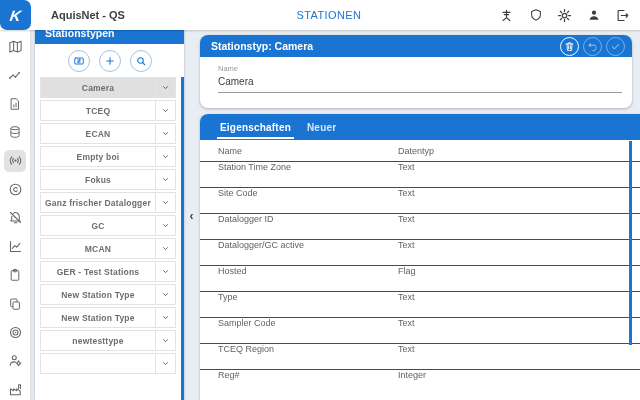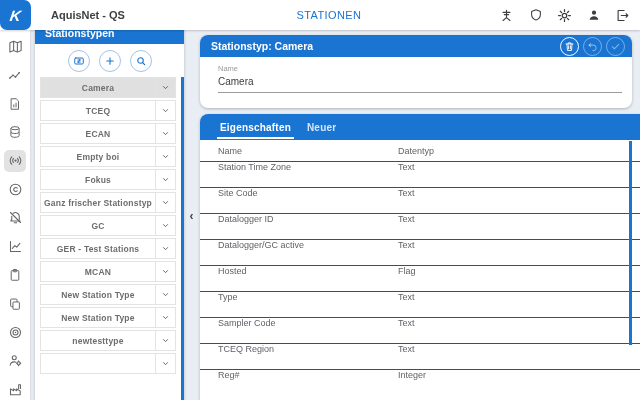--- a/index.html
+++ b/index.html
@@ -281,48 +281,48 @@
       <div class="lp-item">
         <span class="lp-item-label">Fokus</span>
         <span class="lp-item-chevron">
           <svg width="9" height="9" viewBox="0 0 24 24" fill="none" stroke="currentColor" stroke-width="2.4" stroke-linecap="round" stroke-linejoin="round">
             <path d="M6.5 9.5l5.5 5.5 5.5-5.5"></path>
           </svg>
         </span>
       </div>
 
       <div class="lp-item">
-        <span class="lp-item-label">Ganz frischer Stationstyp</span>
+        <span class="lp-item-label">Ganz frischer Datalogger</span>
         <span class="lp-item-chevron">
           <svg width="9" height="9" viewBox="0 0 24 24" fill="none" stroke="currentColor" stroke-width="2.4" stroke-linecap="round" stroke-linejoin="round">
             <path d="M6.5 9.5l5.5 5.5 5.5-5.5"></path>
           </svg>
         </span>
       </div>
 
       <div class="lp-item">
         <span class="lp-item-label">GC</span>
         <span class="lp-item-chevron">
           <svg width="9" height="9" viewBox="0 0 24 24" fill="none" stroke="currentColor" stroke-width="2.4" stroke-linecap="round" stroke-linejoin="round">
             <path d="M6.5 9.5l5.5 5.5 5.5-5.5"></path>
           </svg>
         </span>
       </div>
 
       <div class="lp-item">
+        <span class="lp-item-label">MCAN</span>
+        <span class="lp-item-chevron">
+          <svg width="9" height="9" viewBox="0 0 24 24" fill="none" stroke="currentColor" stroke-width="2.4" stroke-linecap="round" stroke-linejoin="round">
+            <path d="M6.5 9.5l5.5 5.5 5.5-5.5"></path>
+          </svg>
+        </span>
+      </div>
+
+      <div class="lp-item">
         <span class="lp-item-label">GER - Test Stations</span>
-        <span class="lp-item-chevron">
-          <svg width="9" height="9" viewBox="0 0 24 24" fill="none" stroke="currentColor" stroke-width="2.4" stroke-linecap="round" stroke-linejoin="round">
-            <path d="M6.5 9.5l5.5 5.5 5.5-5.5"></path>
-          </svg>
-        </span>
-      </div>
-
-      <div class="lp-item">
-        <span class="lp-item-label">MCAN</span>
         <span class="lp-item-chevron">
           <svg width="9" height="9" viewBox="0 0 24 24" fill="none" stroke="currentColor" stroke-width="2.4" stroke-linecap="round" stroke-linejoin="round">
             <path d="M6.5 9.5l5.5 5.5 5.5-5.5"></path>
           </svg>
         </span>
       </div>
 
 
       <div class="lp-item">
         <span class="lp-item-label">New Station Type</span>

